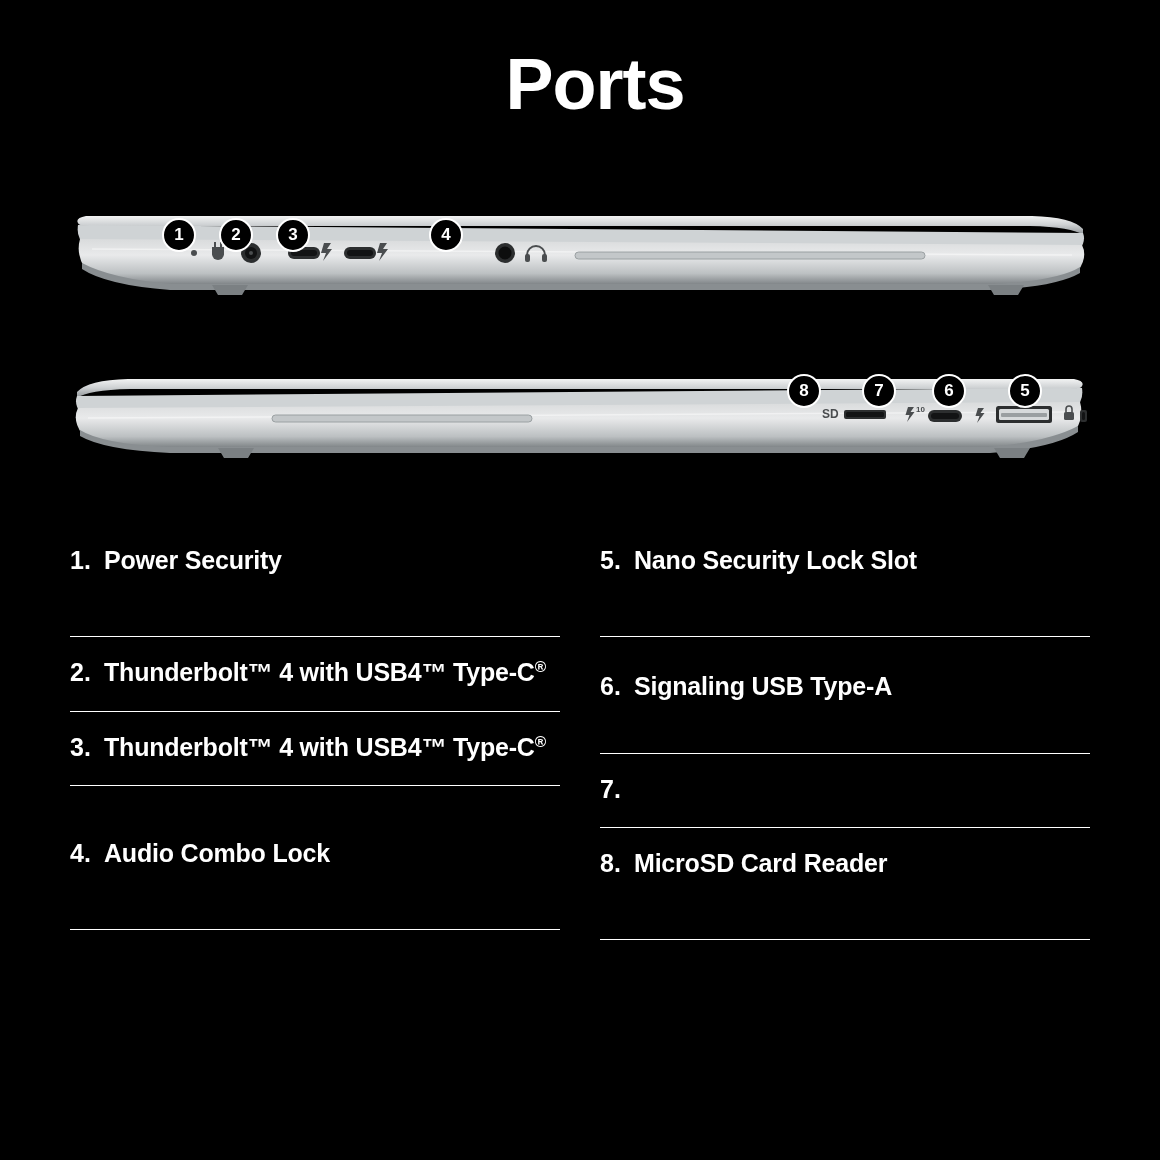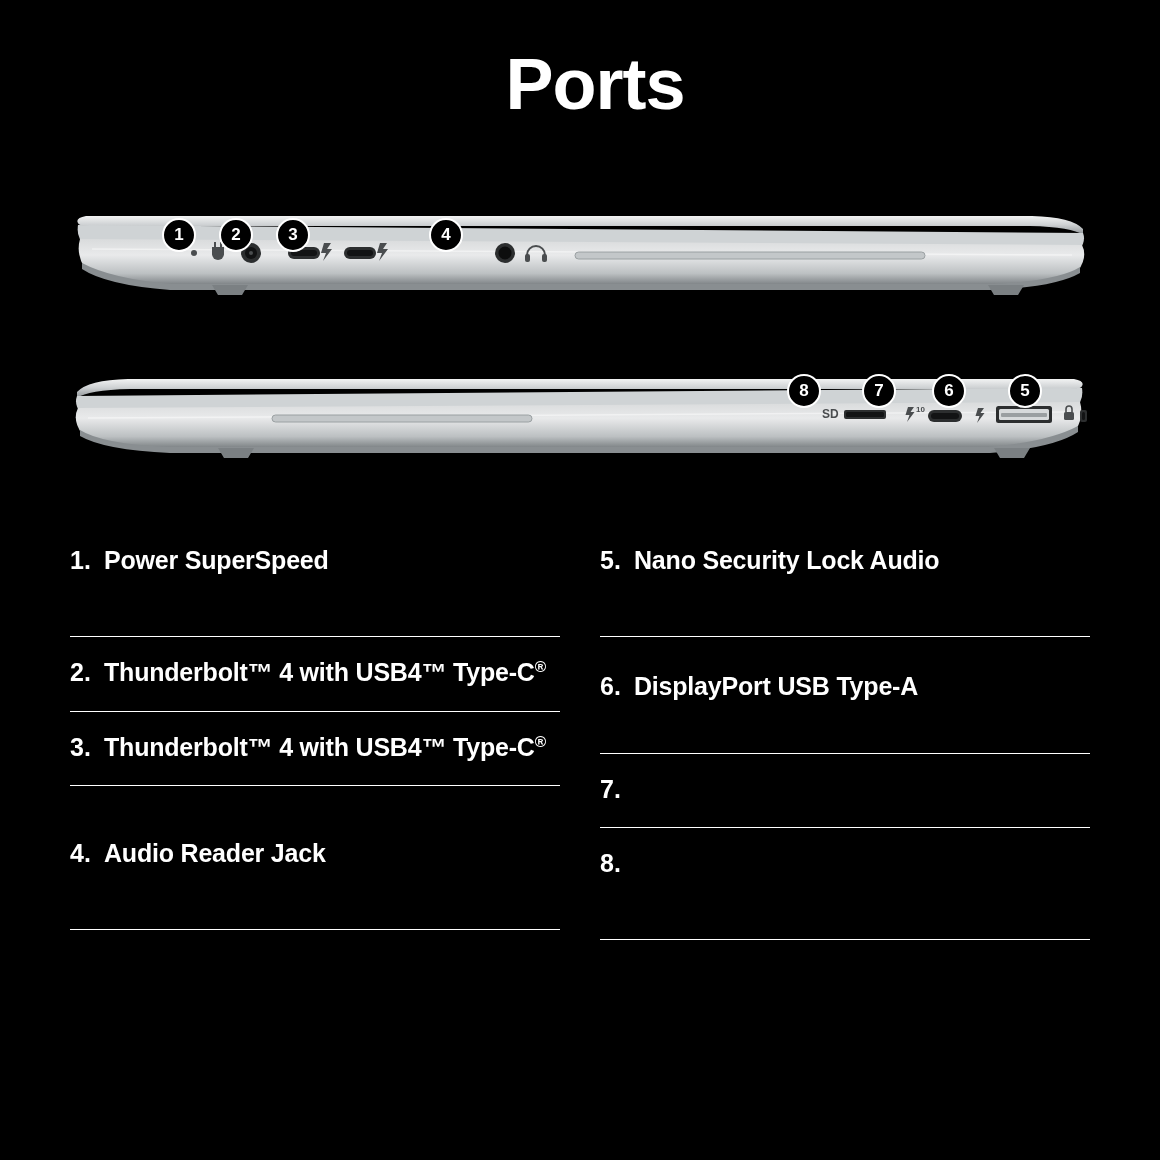--- a/index.html
+++ b/index.html
@@ -241,57 +241,58 @@
   <div class="badge" style="left:862px; top:374px;">7</div>
   <div class="badge" style="left:932px; top:374px;">6</div>
   <div class="badge" style="left:1008px; top:374px;">5</div>
 
   <div class="legend">
 
     <div class="legend-col">
 
       <div class="legend-item" style="padding-bottom:60px;">
         <span class="num">1.</span>
-        <span class="label"><span>Power SuperSpeed</span></span>
+        <span class="label"><span>Power Security</span></span>
       </div>
 
       <div class="legend-item" style="padding-top:20px; padding-bottom:22px;">
         <span class="num">2.</span>
         <span class="label"><span>Thunderbolt™ 4 with USB4™ Type-C</span><sup>®</sup></span>
       </div>
 
       <div class="legend-item" style="padding-top:20px; padding-bottom:22px;">
         <span class="num">3.</span>
         <span class="label"><span>Thunderbolt™ 4 with USB4™ Type-C</span><sup>®</sup></span>
       </div>
 
       <div class="legend-item" style="padding-top:52px; padding-bottom:60px;">
         <span class="num">4.</span>
-        <span class="label"><span>Audio Reader Jack</span></span>
+        <span class="label"><span>Audio Combo Lock</span></span>
       </div>
 
     </div>
 
     <div class="legend-col">
 
       <div class="legend-item" style="padding-bottom:60px;">
         <span class="num">5.</span>
-        <span class="label"><span>Nano Security Lock Audio</span></span>
+        <span class="label"><span>Nano Security Lock Slot</span></span>
       </div>
 
       <div class="legend-item" style="padding-top:34px; padding-bottom:50px;">
         <span class="num">6.</span>
-        <span class="label"><span>DisplayPort USB Type-A</span></span>
+        <span class="label"><span>Signaling USB Type-A</span></span>
       </div>
 
       <div class="legend-item" style="padding-top:20px; padding-bottom:22px;">
         <span class="num">7.</span>
       </div>
 
       <div class="legend-item" style="padding-top:20px; padding-bottom:60px;">
         <span class="num">8.</span>
+        <span class="label"><span>MicroSD Card Reader</span></span>
       </div>
 
     </div>
 
   </div>
 
 </div>
 
 </body></html>

